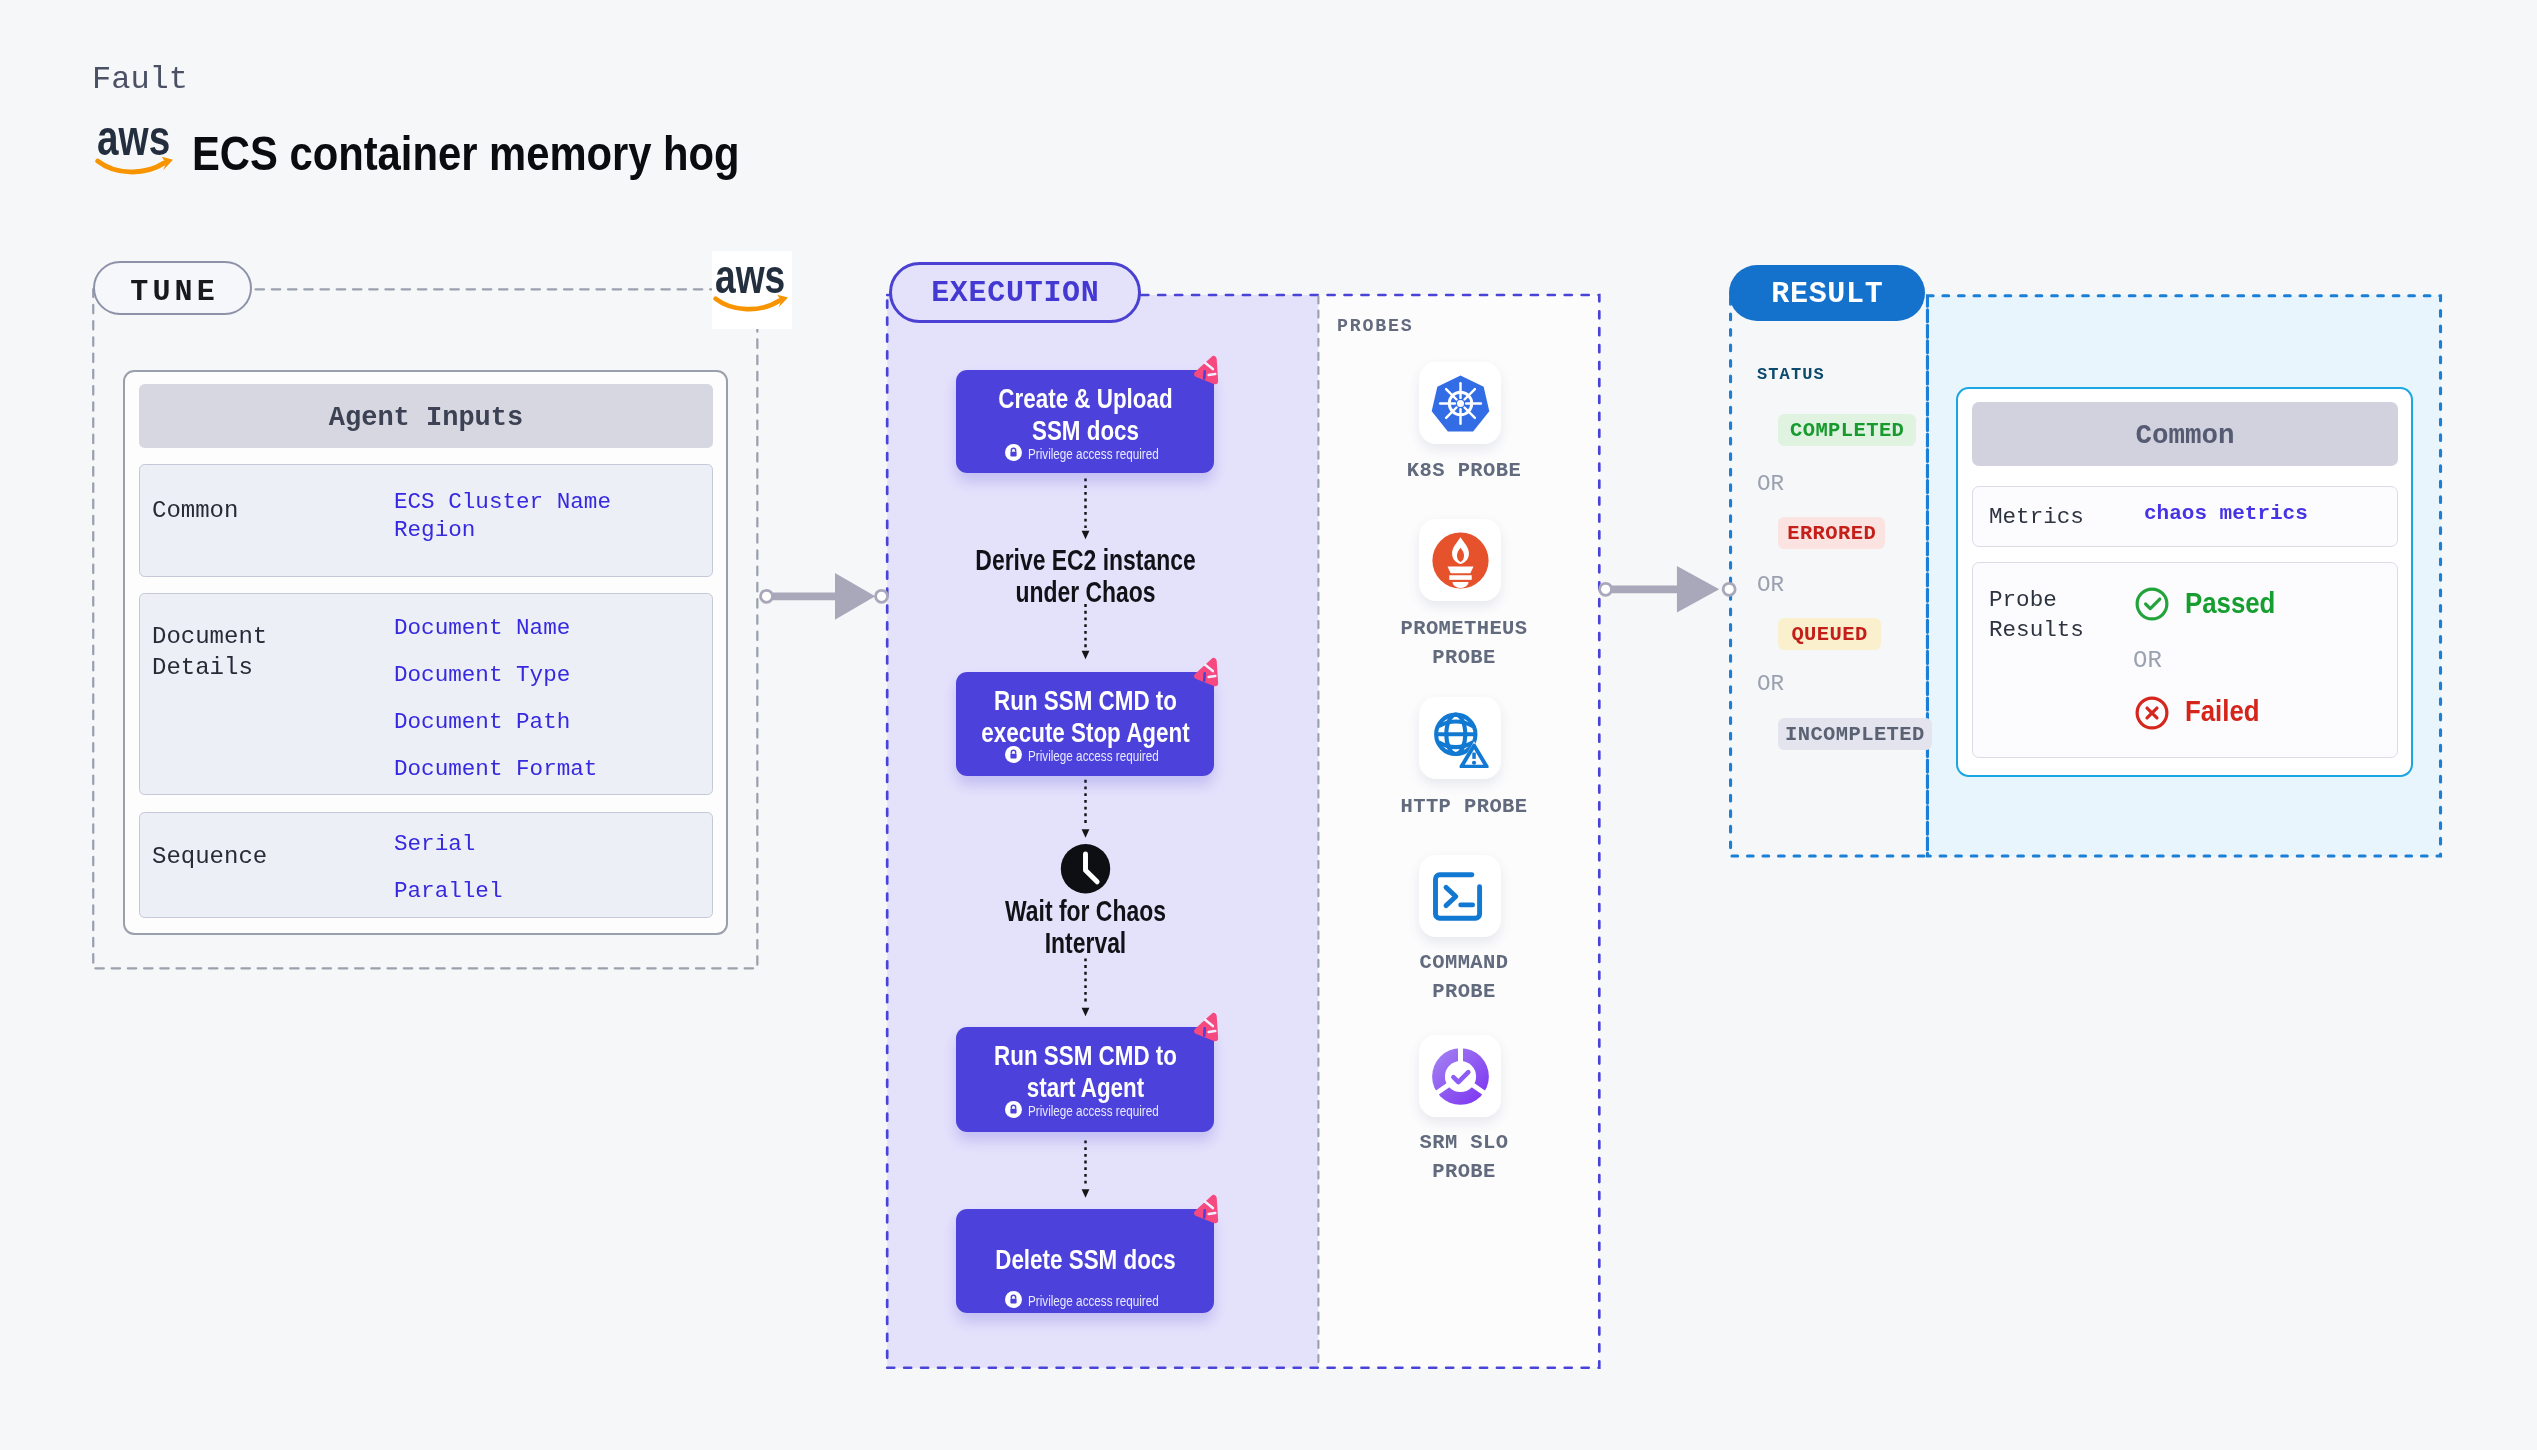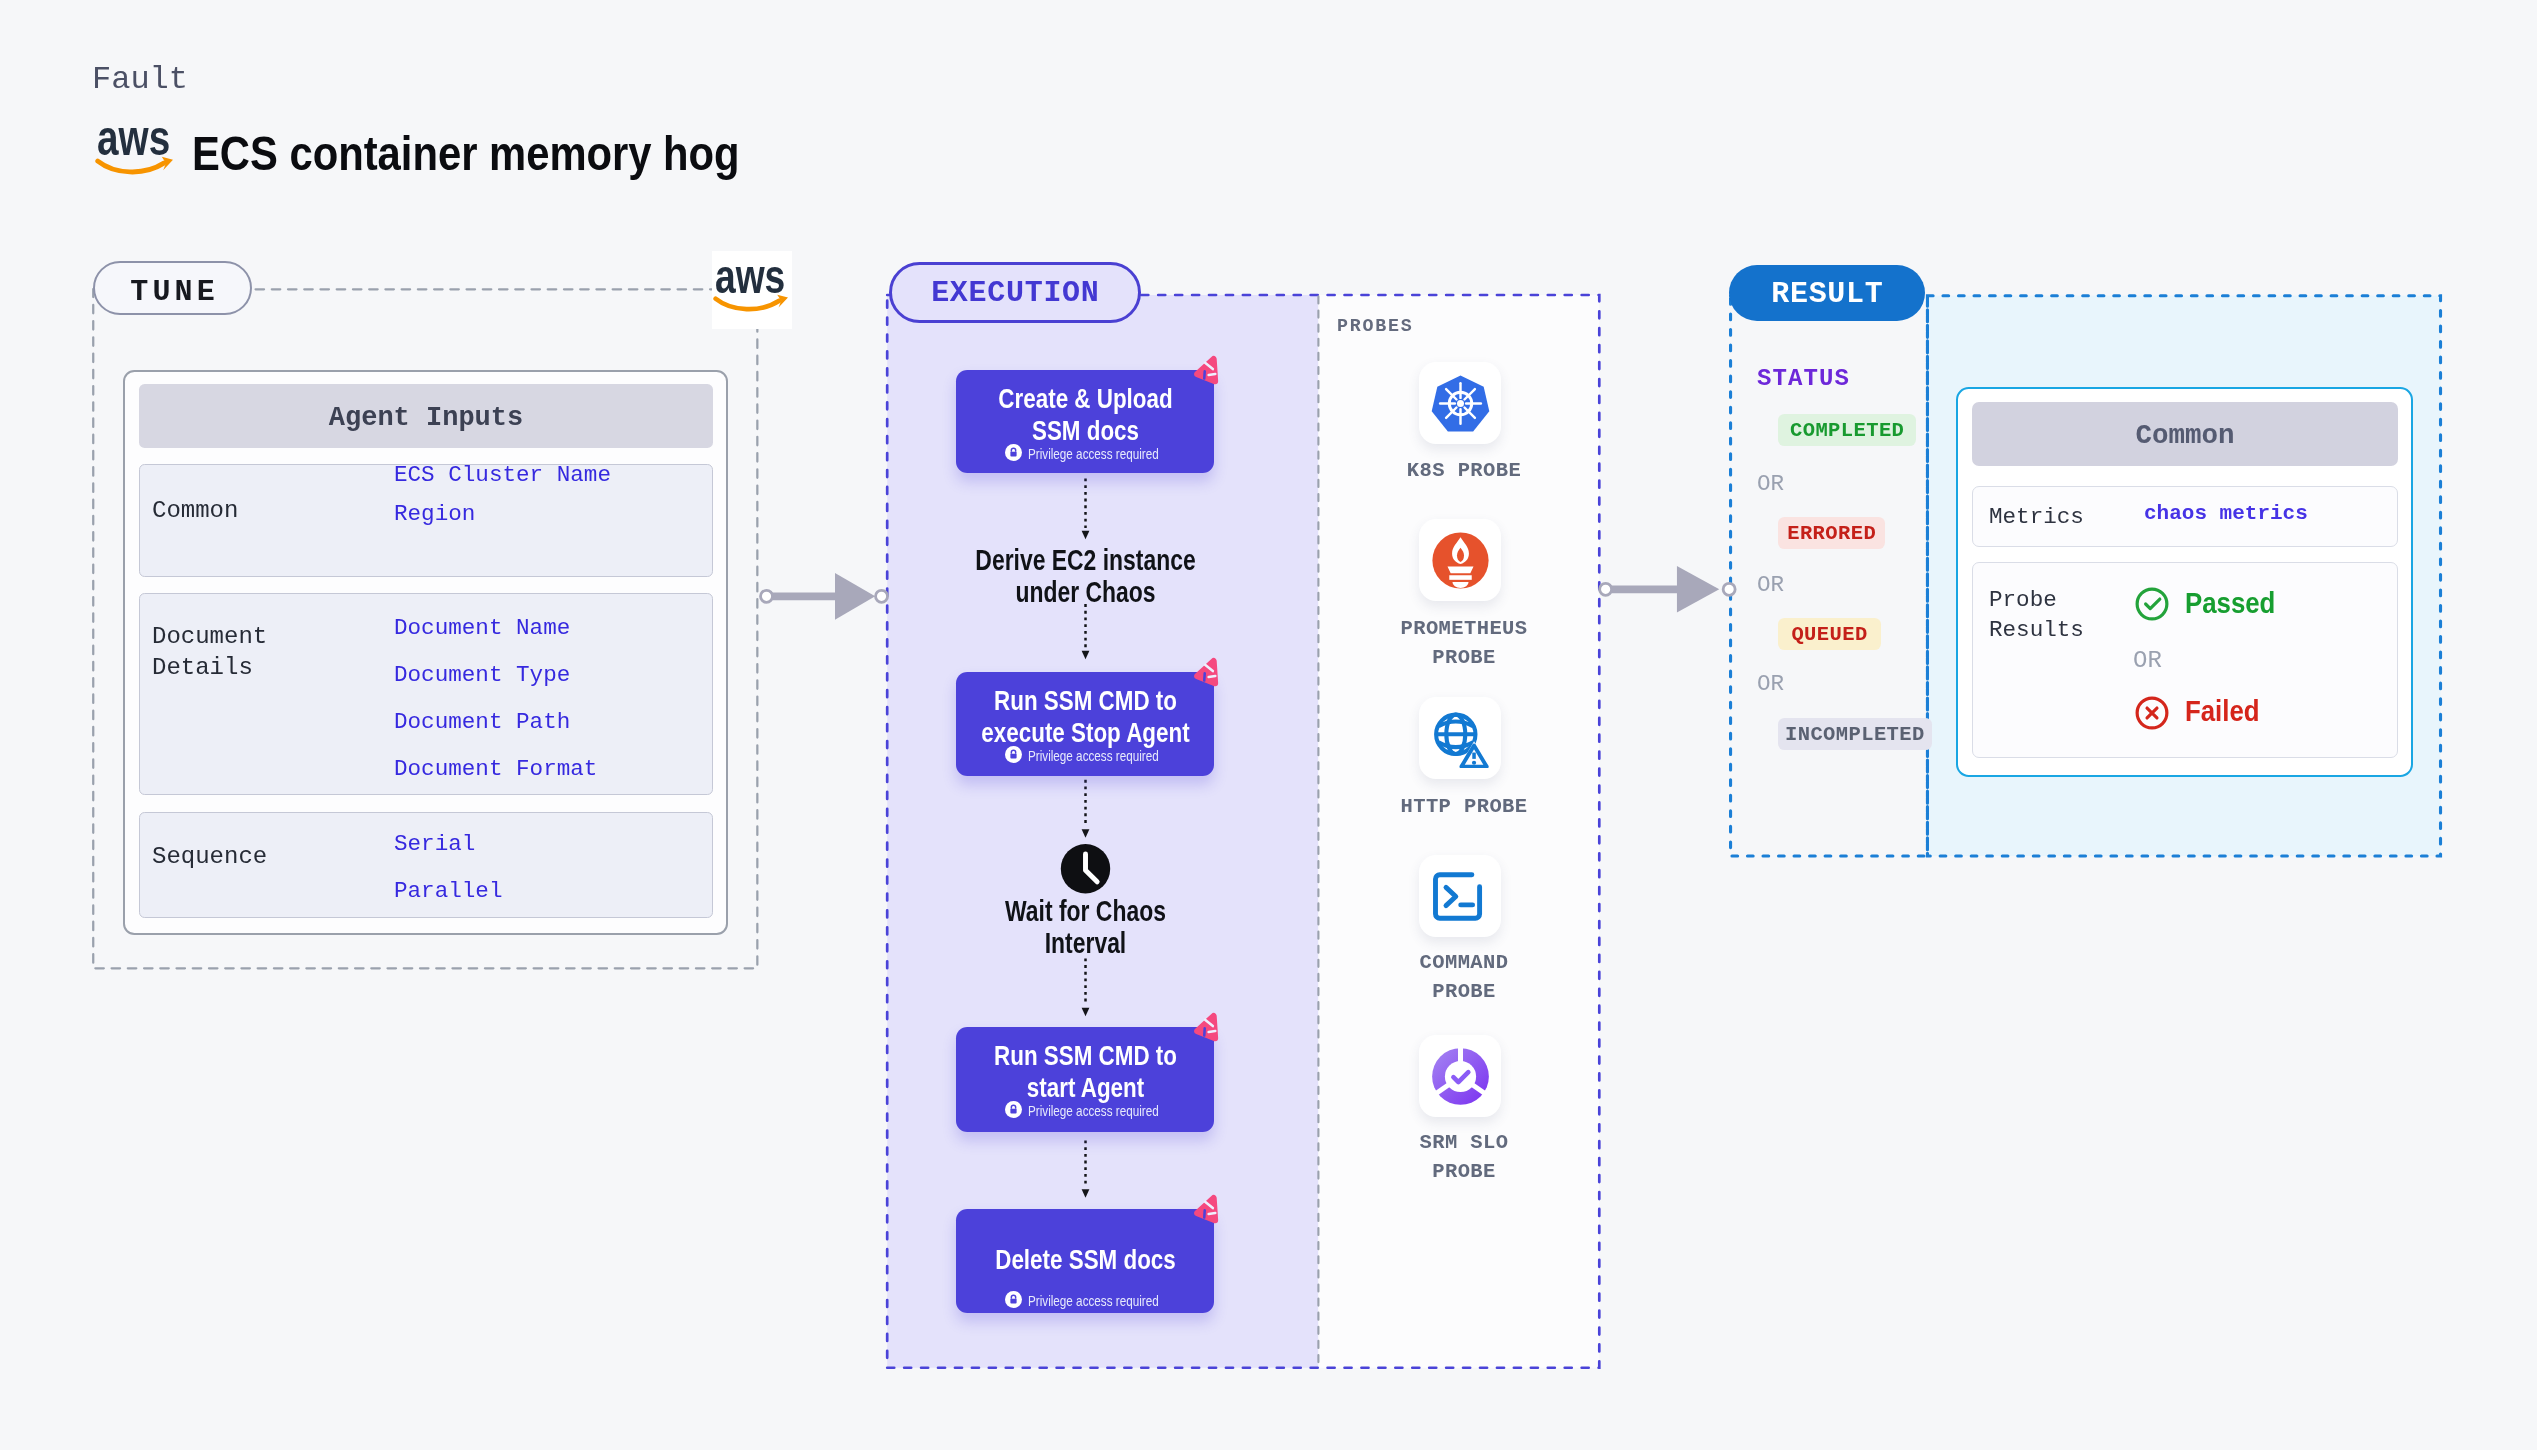--- a/index.html
+++ b/index.html
@@ -75,21 +75,21 @@
 <div class="abs pill" style="left:93px;top:261px;width:159px;height:54px;background:#f6f7fb;border:2.1px solid #8d92a9;font-size:30px;letter-spacing:4.2px;color:#17191f;text-indent:4.2px;padding-top:8.5px;">TUNE</div>
 
 <div class="abs" style="left:123px;top:370px;width:605px;height:565px;background:#fdfdfe;border:2.1px solid #9aa0ab;border-radius:11.3px;box-sizing:border-box;"></div>
 <div class="abs mono" style="left:139px;top:384px;width:574px;height:64px;background:#d7d7e2;border-radius:5.6px;display:flex;align-items:center;justify-content:center;font-size:27px;font-weight:bold;color:#3c4153;box-sizing:border-box;padding-top:4.2px;">Agent Inputs</div>
 <div class="abs" style="left:139px;top:464px;width:574px;height:113px;background:#edeff7;border:1.4px solid #c5c8d6;border-radius:5.6px;box-sizing:border-box;"></div>
 <div class="abs" style="left:139px;top:593px;width:574px;height:202px;background:#edeff7;border:1.4px solid #c5c8d6;border-radius:5.6px;box-sizing:border-box;"></div>
 <div class="abs" style="left:139px;top:812px;width:574px;height:106px;background:#edeff7;border:1.4px solid #c5c8d6;border-radius:5.6px;box-sizing:border-box;"></div>
 <div class="abs mono" style="left:152px;top:495px;font-size:24px;line-height:31px;color:#262b36;">Common</div>
 <div class="abs mono" style="left:152px;top:621px;font-size:24px;line-height:31px;color:#262b36;">Document<br>Details</div>
 <div class="abs mono" style="left:152px;top:841px;font-size:24px;line-height:31px;color:#262b36;">Sequence</div>
-<div class="abs mono" style="left:394px;top:456px;font-size:22.6px;line-height:39px;color:#3629df;">ECS Cluster Name<br>Region</div>
+<div class="abs mono" style="left:394px;top:488px;font-size:22.6px;line-height:28px;color:#3629df;">ECS Cluster Name<br>Region</div>
 <div class="abs mono" style="left:394px;top:605px;font-size:22.6px;line-height:47px;color:#3629df;">Document Name<br>Document Type<br>Document Path<br>Document Format</div>
 <div class="abs mono" style="left:394px;top:821px;font-size:22.6px;line-height:47px;color:#3629df;">Serial<br>Parallel</div>
 
 <div class="abs pill" style="left:889px;top:262px;width:252px;height:61px;background:#e4e2fb;border:3.2px solid #4a40d2;font-size:30px;letter-spacing:0.7px;color:#4338d2;text-indent:0.7px;">EXECUTION</div>
 
 <div class="abs mono" style="left:1337px;top:316px;font-size:18.3px;font-weight:bold;letter-spacing:1.8px;color:#646b7e;">PROBES</div>
 
 <div class="pbox" style="top:370px;height:103px;">
   <div class="t" style="top:13.4px;">Create &amp; Upload<br>SSM docs</div>
   <div class="priv" style="top:74px;">
@@ -235,21 +235,21 @@
       <line x1="43" y1="43" x2="7" y2="68"></line>
       <line x1="43" y1="43" x2="79" y2="68"></line>
     </g>
     <circle cx="43" cy="43" r="22" fill="#ffffff"></circle>
     <path d="M33 44 l7 7 l14 -14" fill="none" stroke="#8b5cf6" stroke-width="6.5" stroke-linecap="round" stroke-linejoin="round"></path>
   </svg>
 </div>
 <div class="plabel" style="top:1128px;">SRM SLO<br>PROBE</div>
 
 <div class="abs pill" style="left:1729px;top:265px;width:196px;height:56px;background:#1472cc;font-size:30px;letter-spacing:0.7px;color:#ffffff;text-indent:0.7px;padding-top:2.1px;">RESULT</div>
-<div class="abs mono" style="left:1757px;top:365px;font-size:24px;font-weight:bold;letter-spacing:1.1px;color:#6d28d9;">STATUS</div>
+<div class="abs mono" style="left:1757px;top:365px;font-size:17px;font-weight:bold;letter-spacing:1.1px;color:#0c4a6e;">STATUS</div>
 <div class="badge" style="top:414px;background:#dff3e0;color:#189a2f;">COMPLETED</div>
 <div class="or" style="left:1757px;top:471px;">OR</div>
 <div class="badge" style="top:517px;background:#fae3e1;color:#c42019;padding:0 9.2px;">ERRORED</div>
 <div class="or" style="left:1757px;top:572px;">OR</div>
 <div class="badge" style="top:618px;background:#faf0cd;color:#c42019;padding:0 13.4px;">QUEUED</div>
 <div class="or" style="left:1757px;top:671px;">OR</div>
 <div class="badge" style="top:718px;background:#e4e4ef;color:#5a6172;padding:0 7px;">INCOMPLETED</div>
 
 <div class="abs" style="left:1956px;top:387px;width:457px;height:390px;background:#ffffff;border:2.8px solid #19a6e3;border-radius:12.7px;box-sizing:border-box;"></div>
 <div class="abs mono" style="left:1972px;top:402px;width:426px;height:64px;background:#d2d2df;border-radius:7px;display:flex;align-items:center;justify-content:center;font-size:27.5px;font-weight:bold;color:#555b72;padding-top:2.1px;box-sizing:border-box;">Common</div>

